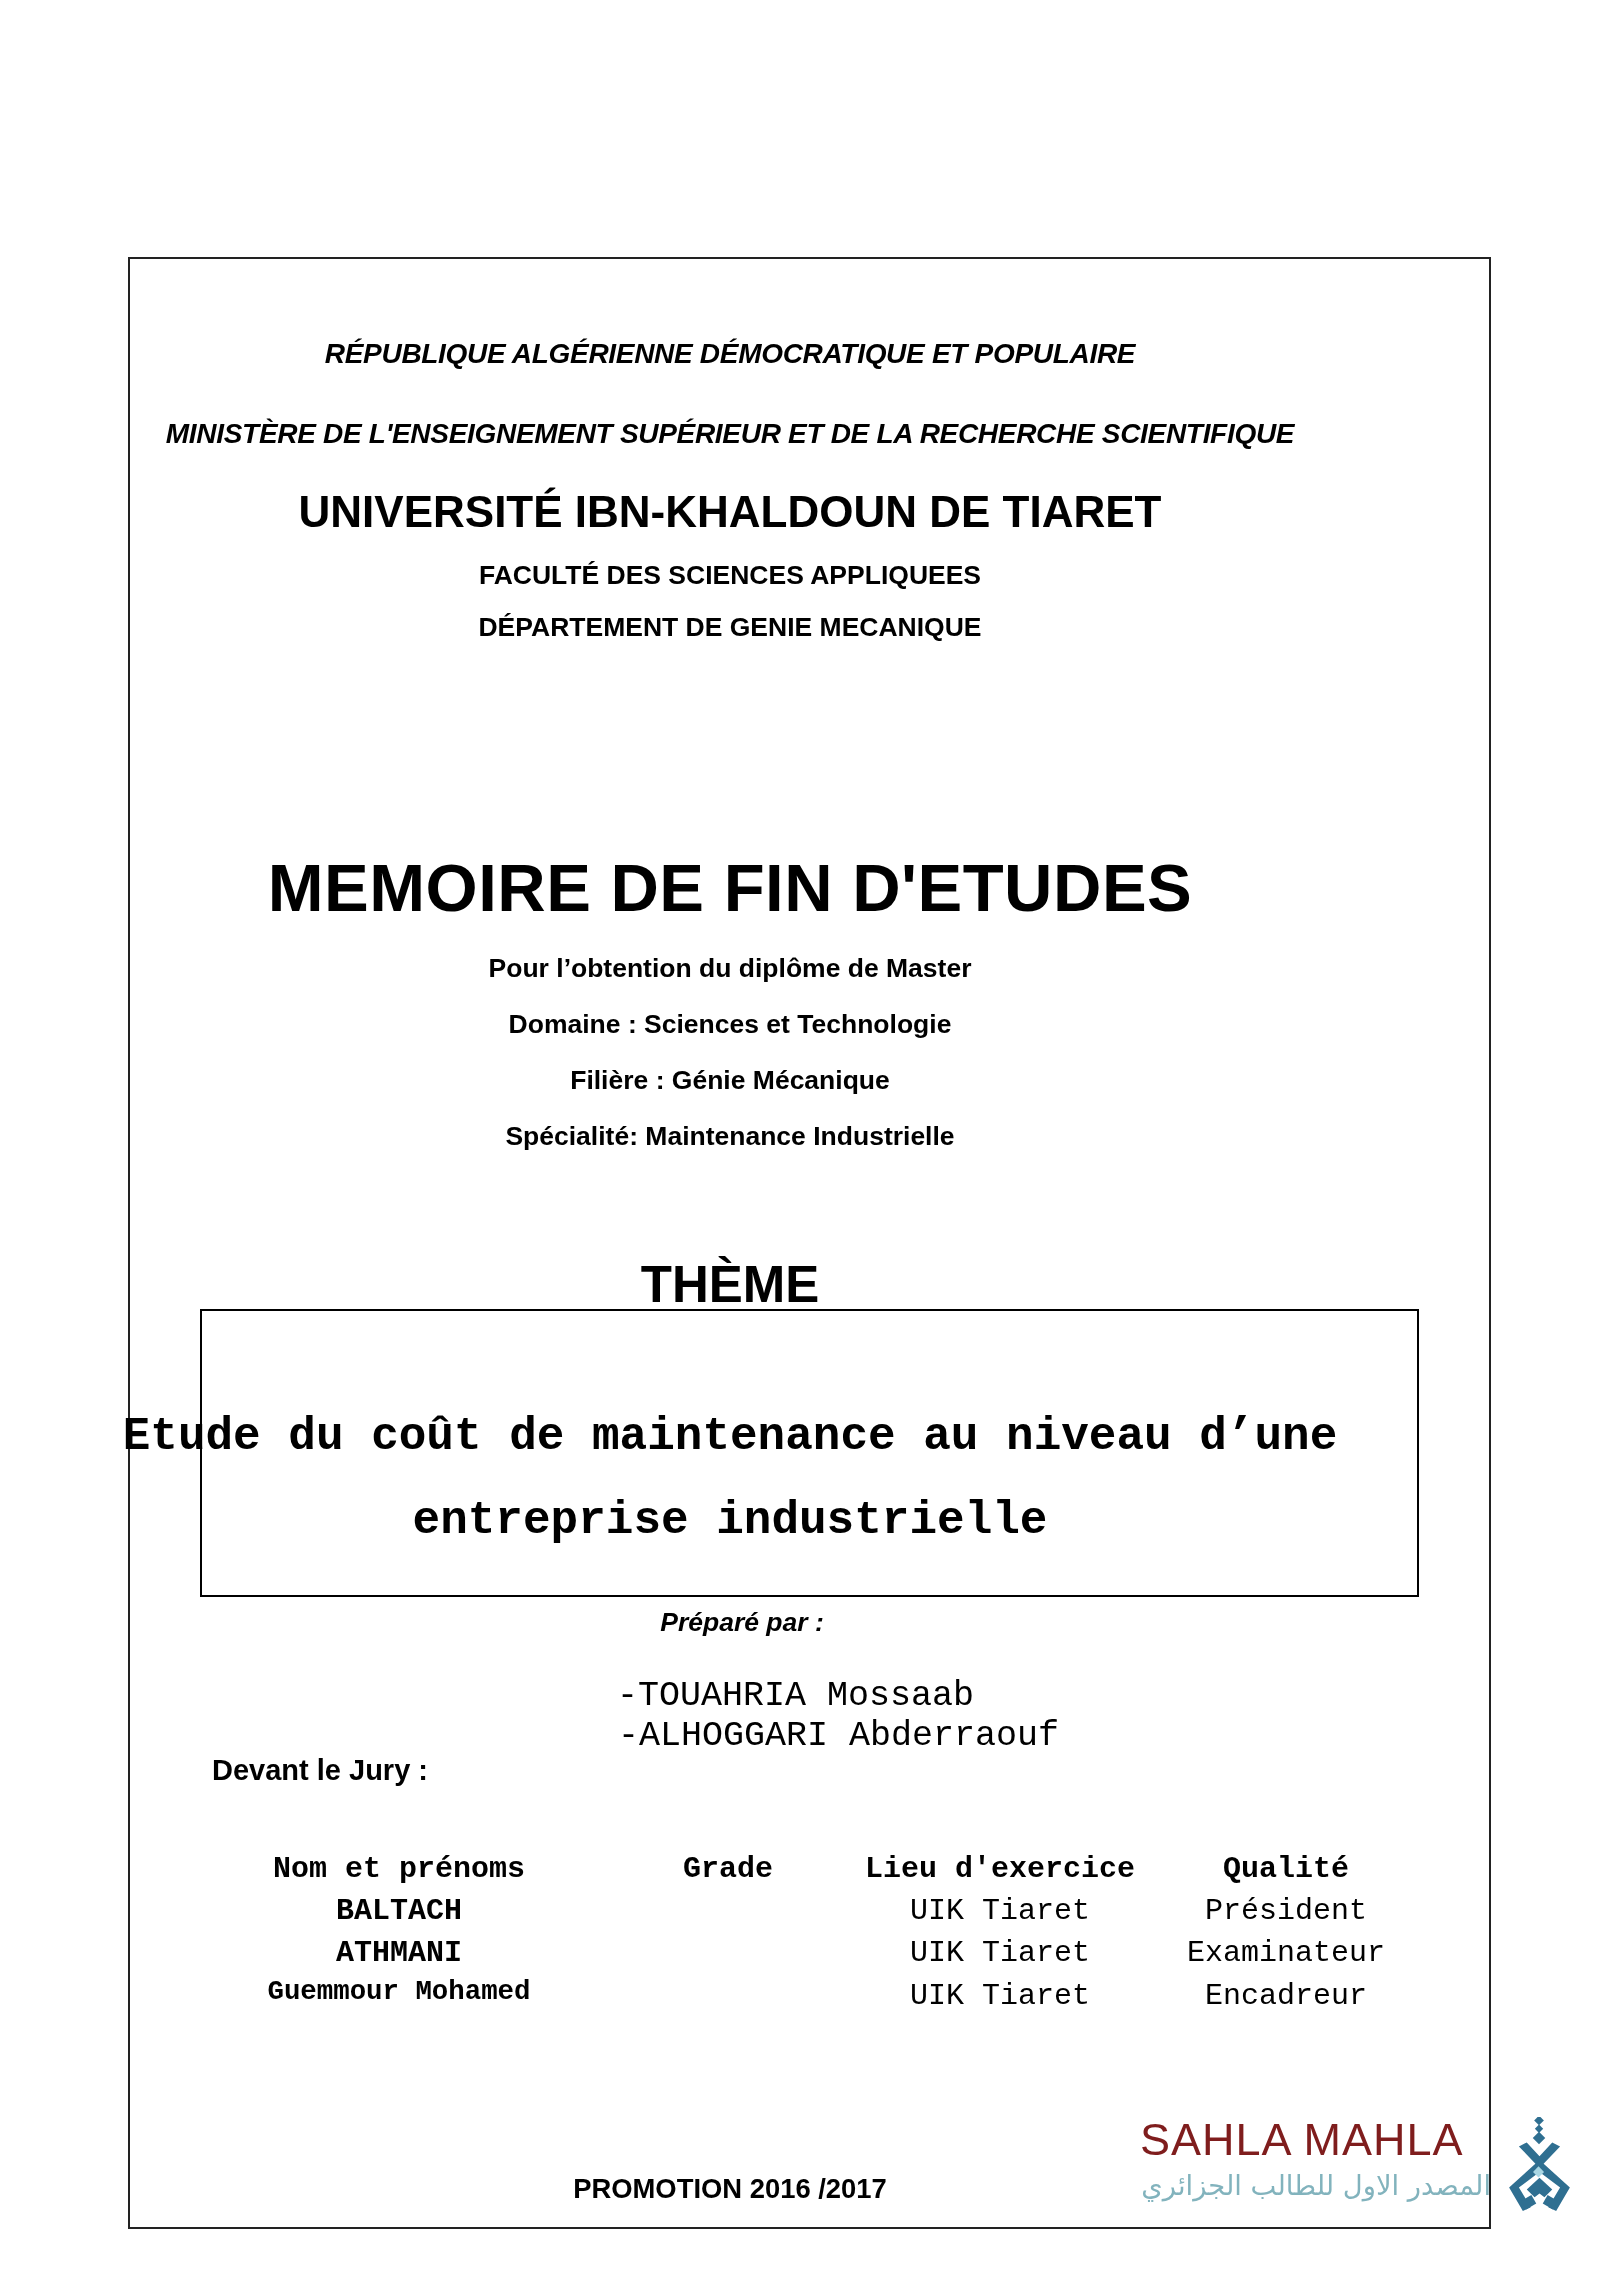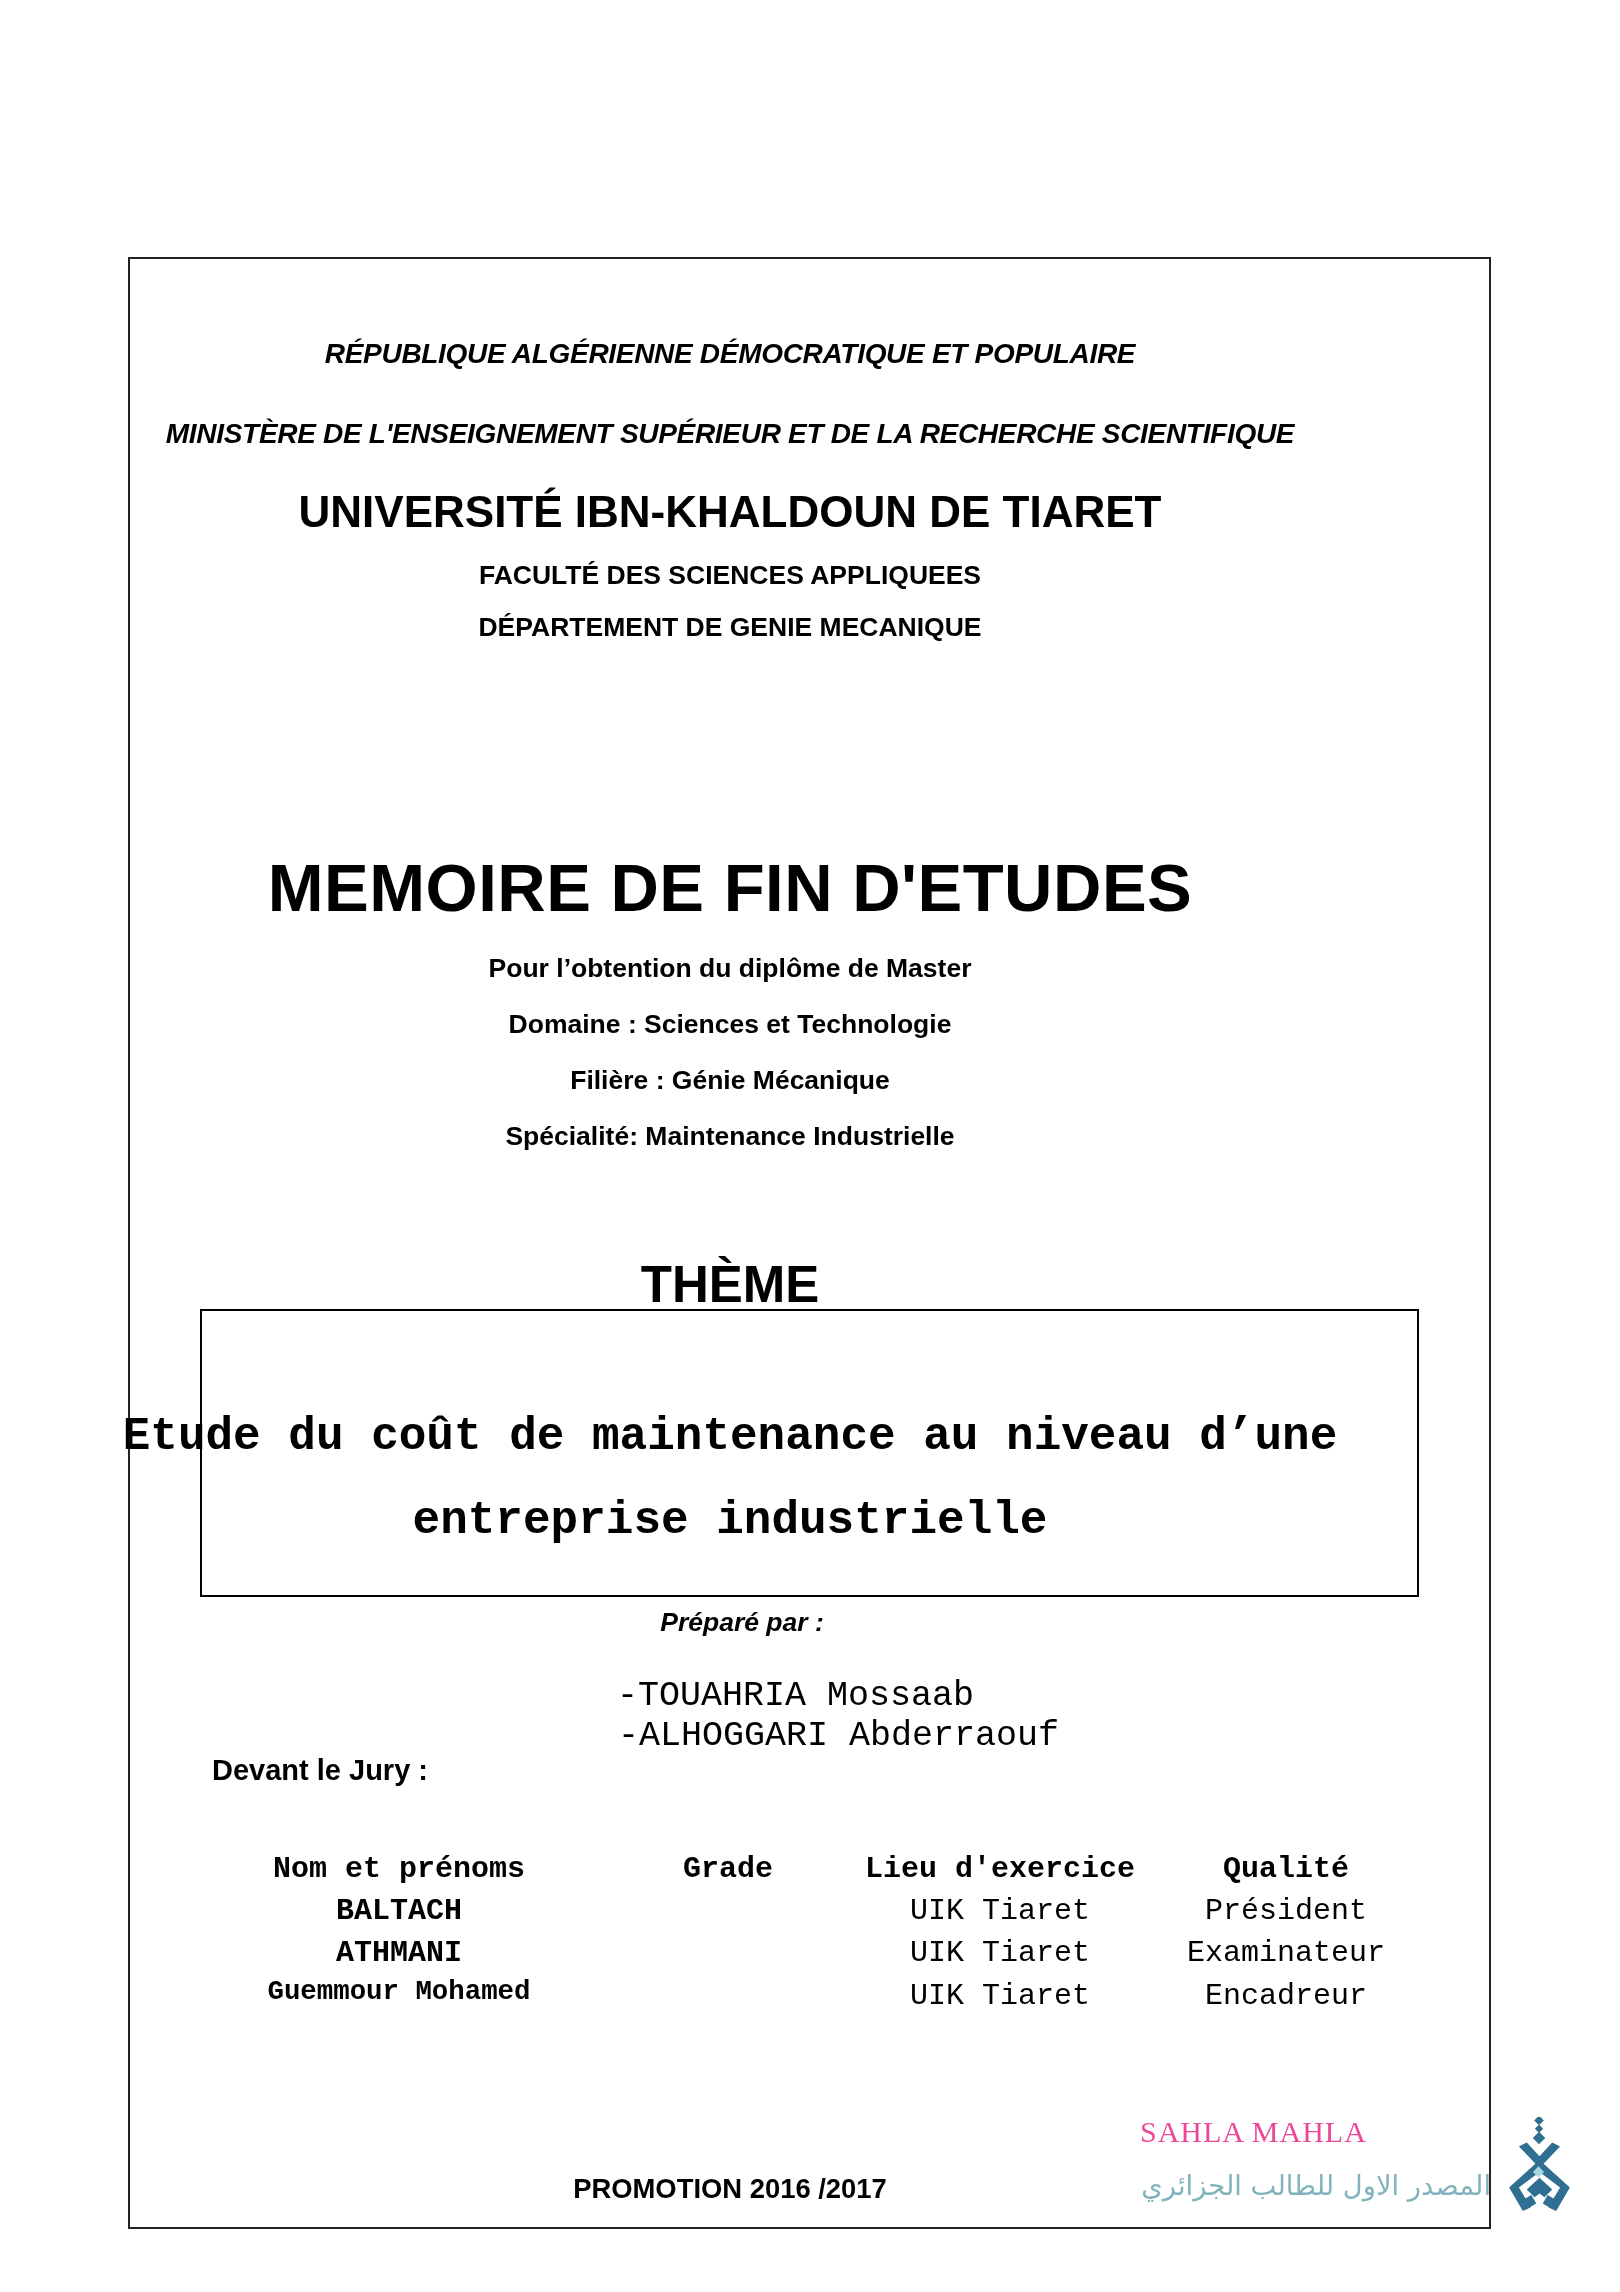--- a/index.html
+++ b/index.html
@@ -18,21 +18,21 @@
   .theme-title { font-weight: bold; font-size: 46px; }
   .prep { font-weight: bold; font-style: italic; font-size: 26.5px; margin-left: 12px; }
   .author { font-size: 35px; position: absolute; white-space: nowrap; }
   .jury-title { position: absolute; left: 212px; top: 1754px; font-weight: bold; font-size: 29px; white-space: nowrap; }
   .cell { position: absolute; width: 294px; text-align: center; white-space: nowrap; font-size: 30px; }
   .cell.h { font-weight: bold; }
   .cell.nm { font-weight: bold; }
   .cell.nm.big { font-size: 27.4px; }
   .promo { font-weight: bold; font-size: 27.4px; }
   .logo { position: absolute; left: 1140px; top: 2117px; }
-  .logo-text { position: absolute; left: 0; top: 0; font-family: Liberation Serif, serif; font-size: 30px; color: #ec4899; letter-spacing: 1px; white-space: nowrap; line-height: 1; }
+  .logo-text { position: absolute; left: 0; top: 0; font-family: Liberation Sans, sans-serif; font-size: 45px; color: #7f1d1d; letter-spacing: 1px; white-space: nowrap; line-height: 1; }
   .logo-sub { position: absolute; left: 2px; top: 55px; font-family: "DejaVu Sans", sans-serif; font-size: 27.4px; color: #82b3bd; white-space: nowrap; direction: rtl; width: 349px; text-align: left; line-height: 1; }
   .logo-icon { position: absolute; left: 365px; top: 0; width: 69px; height: 98px; }
 </style>
 </head>
 <body>
 
 <div class="outer-frame"></div>
 
 <div class="abs sans header-line" style="top:338px;">RÉPUBLIQUE ALGÉRIENNE DÉMOCRATIQUE ET POPULAIRE</div>
 <div class="abs sans header-line" style="top:390px;margin-top:28px;">MINISTÈRE DE L'ENSEIGNEMENT SUPÉRIEUR ET DE LA RECHERCHE SCIENTIFIQUE</div>

